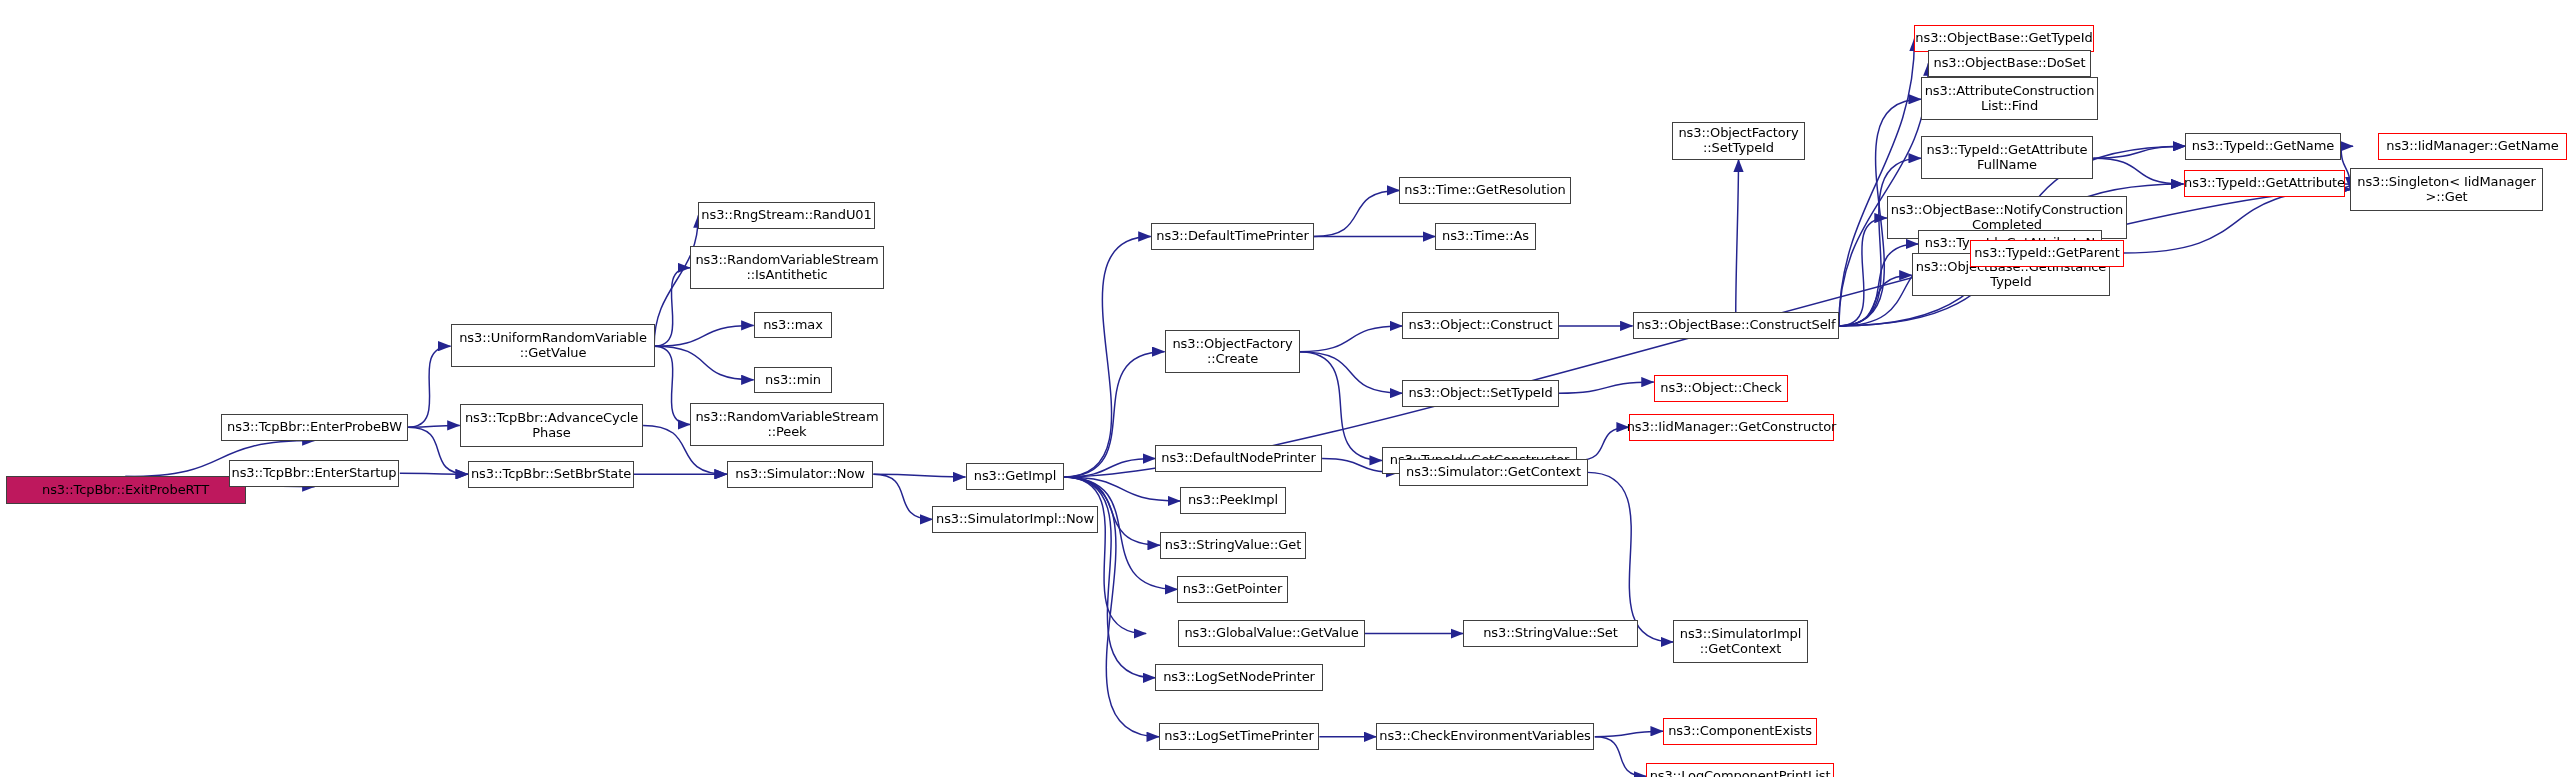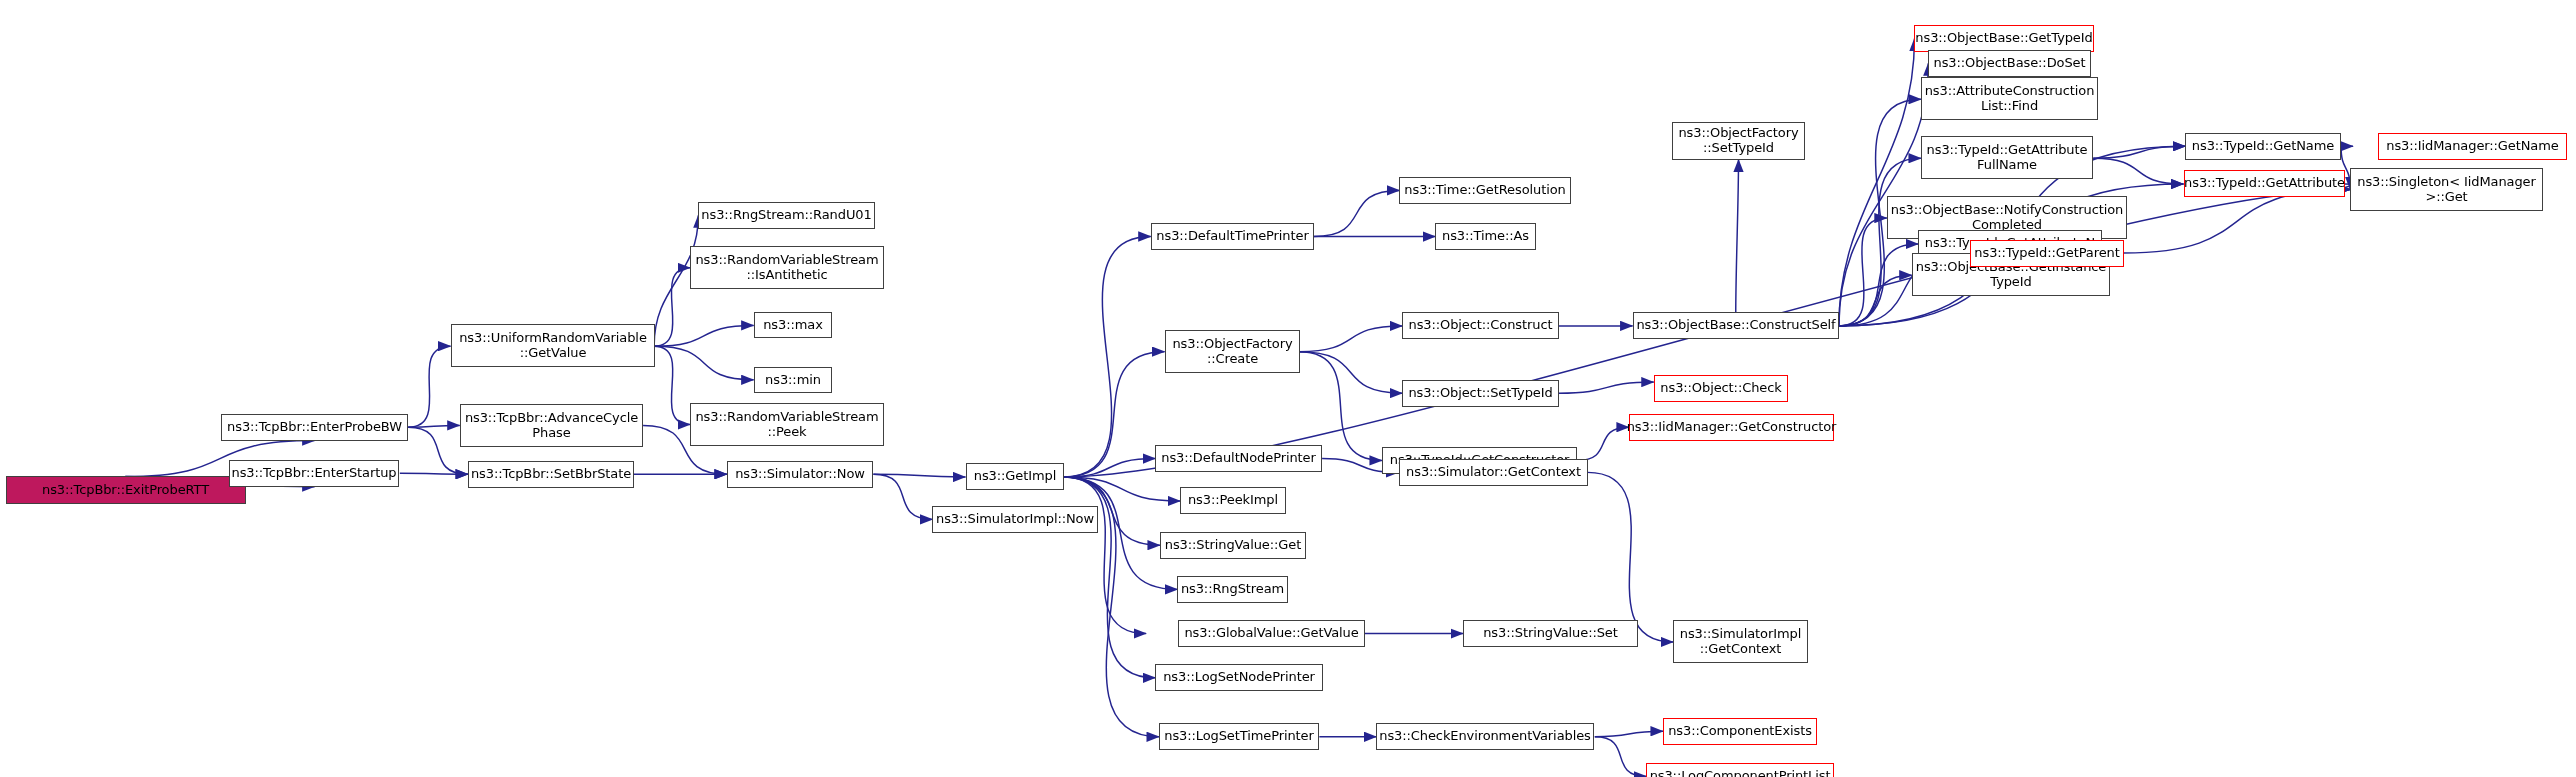--- a/index.html
+++ b/index.html
@@ -139,21 +139,21 @@
       <div class="node" style="left: 1399px; top: 177px; width: 172px; height: 27px;">ns3::Time::GetResolution</div>
       <div class="node" style="left: 1435px; top: 223px; width: 101px; height: 27px;">ns3::Time::As</div>
       <div class="node" style="left: 1165px; top: 330px; width: 135px; height: 43px;">ns3::ObjectFactory
 ::Create</div>
       <div class="node" style="left: 1402px; top: 312px; width: 157px; height: 27px;">ns3::Object::Construct</div>
       <div class="node" style="left: 1402px; top: 380px; width: 157px; height: 27px;">ns3::Object::SetTypeId</div>
       <div class="node" style="left: 1382px; top: 447px; width: 195px; height: 27px;">ns3::TypeId::GetConstructor</div>
       <div class="node" style="left: 1155px; top: 445px; width: 167px; height: 27px;">ns3::DefaultNodePrinter</div>
       <div class="node" style="left: 1180px; top: 487px; width: 106px; height: 27px;">ns3::PeekImpl</div>
       <div class="node" style="left: 1160px; top: 532px; width: 146px; height: 27px;">ns3::StringValue::Get</div>
-      <div class="node" style="left: 1177px; top: 576px; width: 111px; height: 27px;">ns3::RngStream</div>
+      <div class="node" style="left: 1177px; top: 576px; width: 111px; height: 27px;">ns3::GetPointer</div>
       <div class="node" style="left: 1146px; top: 620px; width: 187px; height: 27px; margin-left: 32px;">ns3::GlobalValue::GetValue</div>
       <div class="node" style="left: 1155px; top: 664px; width: 168px; height: 27px;">ns3::LogSetNodePrinter</div>
       <div class="node" style="left: 1159px; top: 723px; width: 160px; height: 27px;">ns3::LogSetTimePrinter</div>
       <div class="node" style="left: 1399px; top: 459px; width: 189px; height: 27px;">ns3::Simulator::GetContext</div>
       <div class="node" style="left: 1463px; top: 620px; width: 175px; height: 27px;">ns3::StringValue::Set</div>
       <div class="node" style="left: 1376px; top: 723px; width: 218px; height: 27px;">ns3::CheckEnvironmentVariables</div>
       <div class="node" style="left: 1672px; top: 122px; width: 133px; height: 38px;">ns3::ObjectFactory
 ::SetTypeId</div>
       <div class="node" style="left: 1633px; top: 312px; width: 206px; height: 27px;">ns3::ObjectBase::ConstructSelf</div>
       <div class="node red" style="left: 1654px; top: 369px; width: 134px; height: 27px; margin-top: 6px;">ns3::Object::Check</div>

